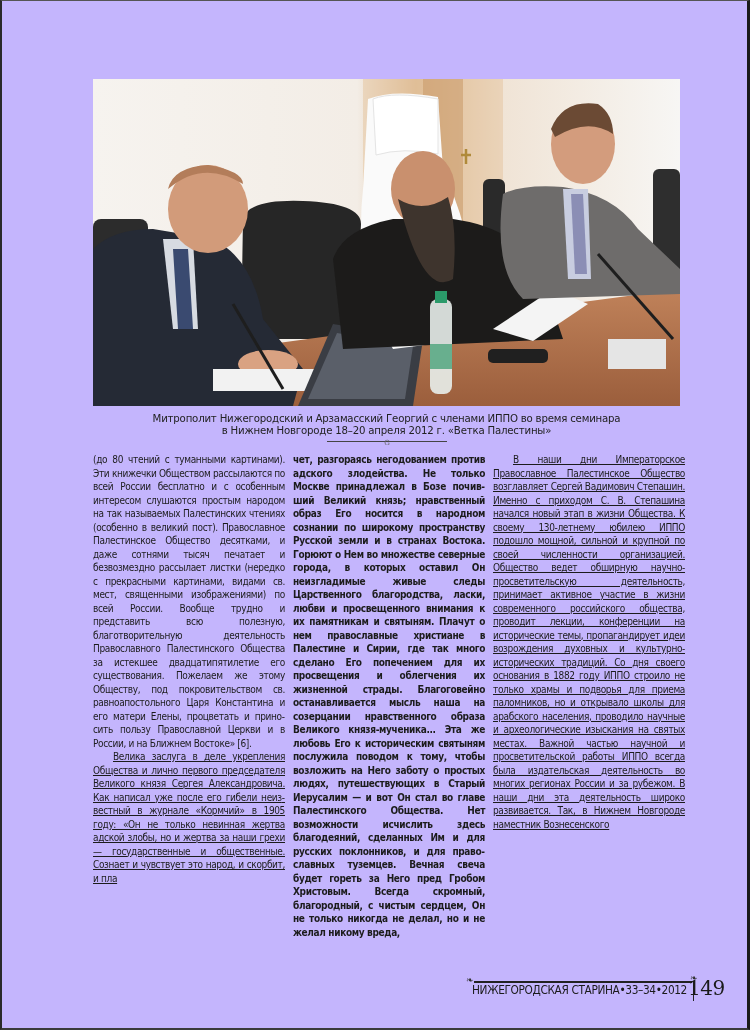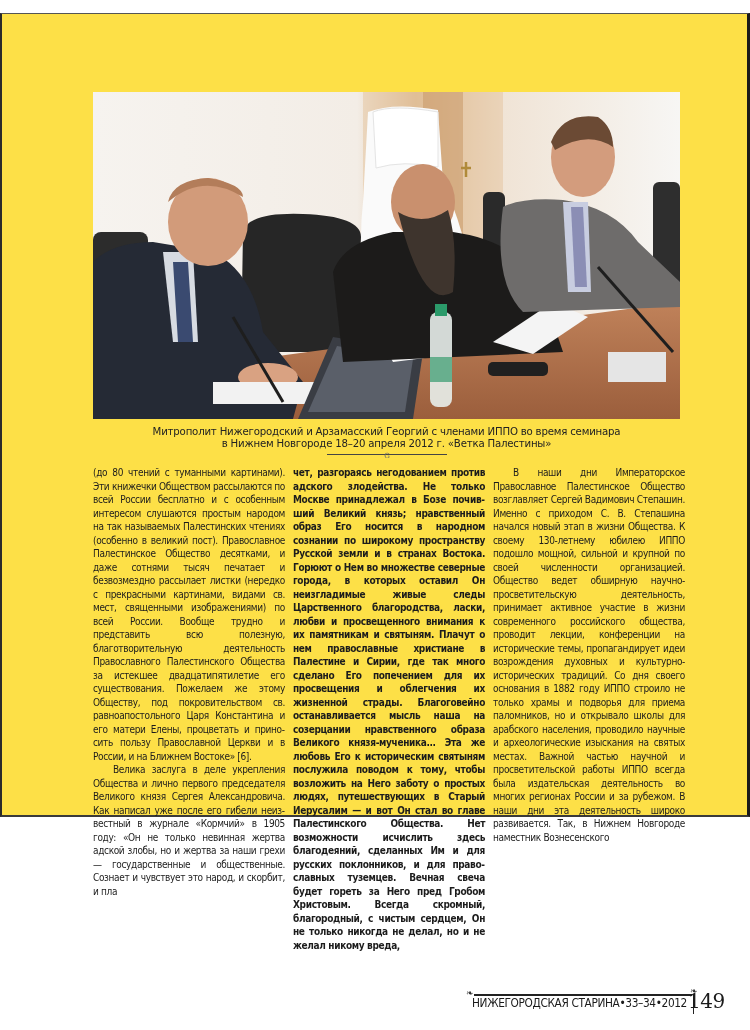--- a/index.html
+++ b/index.html
@@ -1,19 +1,19 @@
 <!DOCTYPE html>
 <html><head>
   <meta charset="utf-8">
   <style>
     html, body { margin: 0; padding: 0; background: #ffffff; }
     body { width: 750px; height: 1030px; position: relative; overflow: hidden; }
     .page {
-      position: absolute; left: 0; top: 13px; width: 750px; height: 804px;
-      background: #fde047;
+      position: absolute; left: 0; top: 0; width: 750px; height: 1030px;
+      background: #c4b5fd;
       box-sizing: border-box;
       border-left: 2px solid #2a2a2a;
       border-top: 1px solid #555;
       border-right: 3px solid #1a1a1a;
       border-bottom: 2px solid #3a3a3a;
     }
     .photo {
       position: absolute; left: 91px; top: 78px; width: 587px; height: 327px;
       overflow: hidden; background: #f3ece2;
     }
@@ -31,21 +31,21 @@
       font-family: "DejaVu Serif", serif; font-size: 7px; color: #666;
     }
     .col {
       position: absolute; top: 452px; width: 192px;
       font-family: "DejaVu Sans Condensed", "DejaVu Sans", sans-serif;
       font-stretch: condensed;
       font-size: 10px; line-height: 13.5px; color: #1c1c1c;
       text-align: justify; hyphens: manual; letter-spacing: -0.35px;
     }
     .col p { margin: 0; }
-    .col p.indent { text-indent: 20px; }
+    .col p.indent { text-indent: 20px; text-decoration: underline; }
     .col1 { left: 91px; }
     .col2 { left: 291px; font-weight: bold; }
     .col3 { left: 491px; }
     .footer {
       position: absolute; left: 462px; top: 976px; height: 24px; width: 260px;
     }
     .footer-rule {
       position: absolute; left: 10px; top: 4px; width: 218px; height: 2px; background: #222;
     }
     .footer-curl-left {

